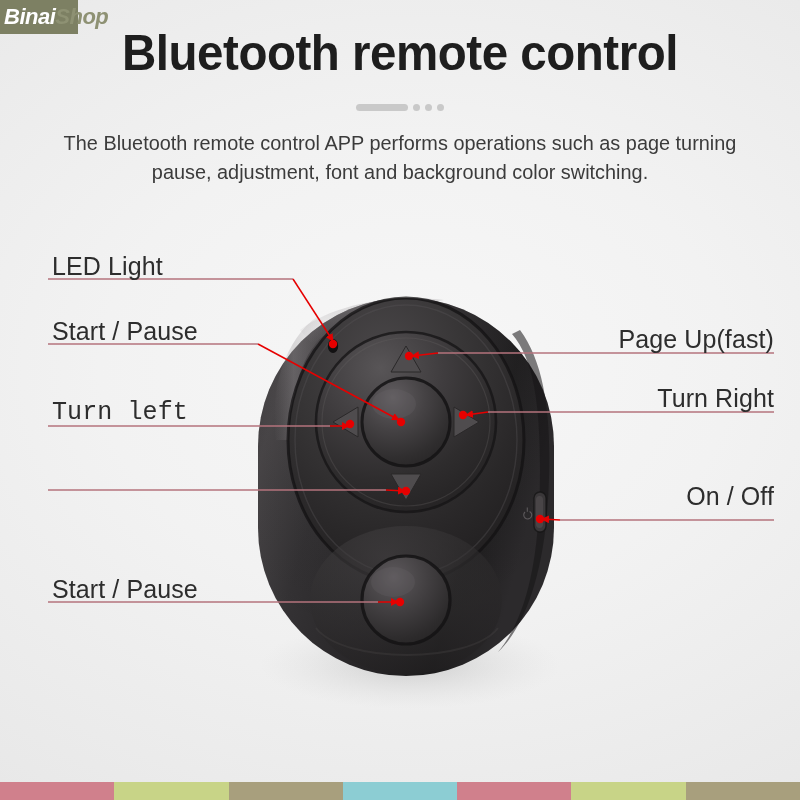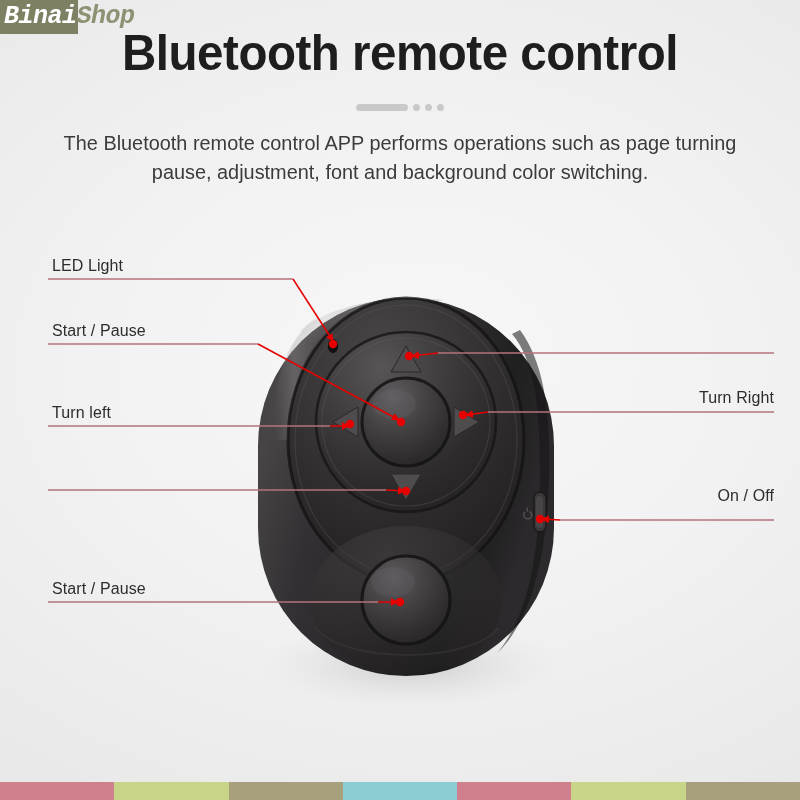--- a/index.html
+++ b/index.html
@@ -32,24 +32,24 @@
     width: 78px;
     height: 34px;
     background: #7d8063;
     z-index: 40;
   }
   #logo-text {
     position: absolute;
     left: 4px;
     top: 0px;
     z-index: 41;
-    font-family: Liberation Mono, monospace;
+    font-family: Liberation Sans, sans-serif;
     font-style: italic;
     font-weight: 700;
-    font-size: 25px;
+    font-size: 22px;
     line-height: 34px;
     letter-spacing: -0.5px;
     white-space: nowrap;
     color: #ffffff;
     text-align: center;
   }
   #logo-text .tail {
     color: #8e9173;
   }
 
@@ -110,21 +110,21 @@
     position: absolute;
     left: 0;
     top: 0;
     width: 800px;
     height: 800px;
   }
 
   
   .anno {
     position: absolute;
-    font-size: 16px;
+    font-size: 25px;
     line-height: 24px;
     font-weight: 400;
     color: #2d2d2d;
     white-space: nowrap;
     letter-spacing: 0.1px;
   }
   .anno.left  { text-align: left; }
   .anno.right { text-align: right; }
 
   
@@ -314,23 +314,24 @@
       <circle cx="406" cy="491" r="4.2"></circle>
       <circle cx="400" cy="602" r="4.2"></circle>
       <circle cx="409" cy="356" r="4.2"></circle>
       <circle cx="463" cy="415" r="4.2"></circle>
       <circle cx="540" cy="519" r="4.2"></circle>
     </g>
   </svg>
 
   <div class="anno left" style="left:52px;  top:254px;">LED Light</div>
   <div class="anno left" style="left:52px;  top:319px;">Start / Pause</div>
-  <div class="anno left" style="left:52px;  top:401px;">Turn left</div>
+  <div class="anno left" style="left:52px;  top:401px;font-family:Liberation Mono, monospace;">Turn left</div>
   <div class="anno left" style="left:52px;  top:577px;">Start / Pause</div>
 
+  <div class="anno right" style="right:26px; top:327px;">Page Up(fast)</div>
   <div class="anno right" style="right:26px; top:386px;text-align:right;">Turn Right</div>
   <div class="anno right" style="right:26px; top:484px;">On / Off</div>
 
   <div id="strip">
       <div class="seg" style="background: rgb(208, 128, 140); width: 114.286px;"></div>
       <div class="seg" style="background: rgb(200, 212, 135); width: 114.286px;"></div>
       <div class="seg" style="background: rgb(168, 159, 125); width: 114.286px;"></div>
       <div class="seg" style="background: rgb(140, 205, 211); width: 114.286px;"></div>
       <div class="seg" style="background: rgb(208, 128, 140); width: 114.286px;"></div>
       <div class="seg" style="background: rgb(200, 212, 135); width: 114.286px;"></div>

